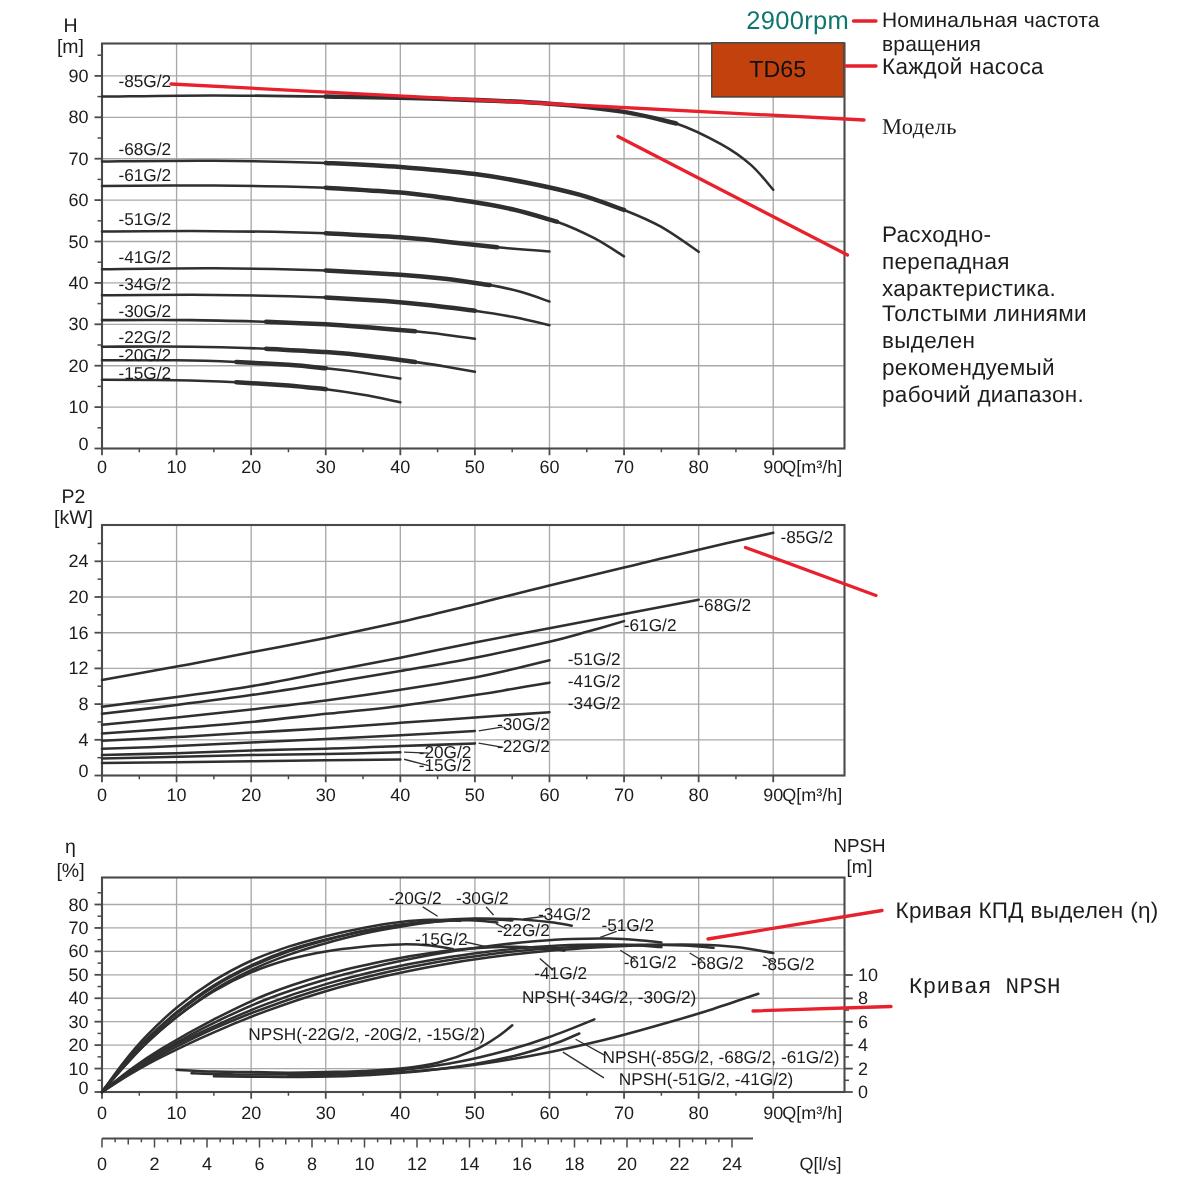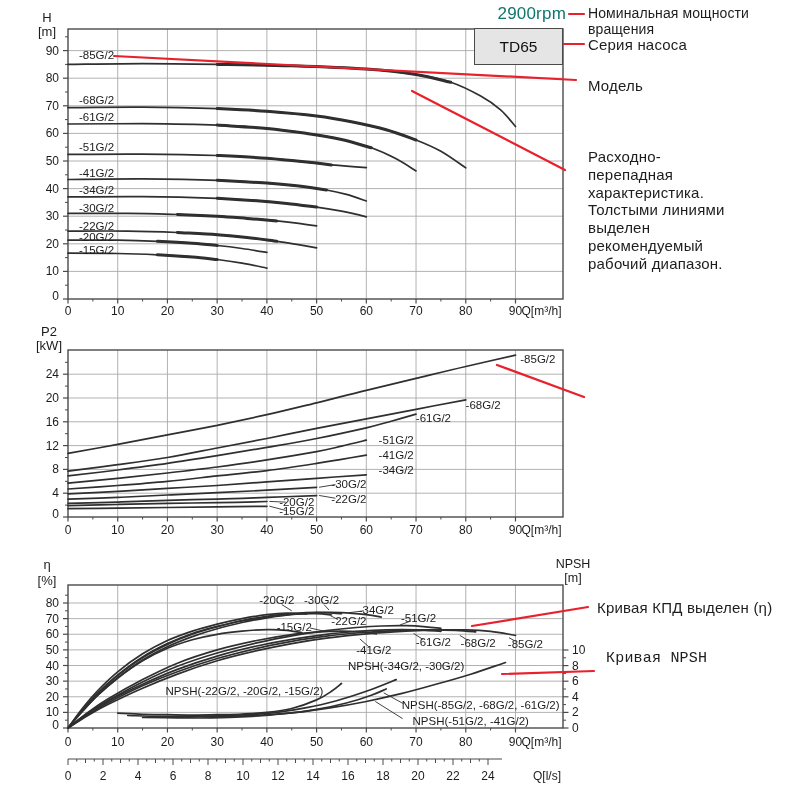--- a/index.html
+++ b/index.html
@@ -2,21 +2,21 @@
 <html><head>
 <meta charset="utf-8">
 <style>
   html,body{margin:0;padding:0;background:#fff;}
   body{width:800px;height:800px;font-family:"Liberation Sans",sans-serif;}
   .stage{position:relative;width:800px;height:800px;background:#fff;overflow:hidden;}
   svg{position:absolute;left:0;top:0;}
   .note{position:absolute;color:#1d1d1d;font-size:15px;line-height:17.8px;white-space:pre-line;letter-spacing:.2px;}
   .note-sm{position:absolute;color:#1d1d1d;font-size:14px;line-height:15.5px;white-space:pre-line;letter-spacing:.1px;}
   .rpm{position:absolute;left:494px;top:4px;width:72px;font-size:17px;color:#0f766e;text-align:right;letter-spacing:.2px;}
-  .tdbox{position:absolute;left:474px;top:28px;width:89px;height:37px;border:1.5px solid #4a4a4a;background:#e5e5e5;
+  .tdbox{position:absolute;left:474px;top:28px;width:89px;height:37px;border:1.5px solid #4a4a4a;background:#c2410c;
          display:flex;align-items:center;justify-content:center;font-size:15.5px;color:#111;box-sizing:border-box;}
 </style>
 </head>
 <body>
 
 <div class="stage">
   <svg id="cv" width="800" height="800" viewBox="0 0 800 800">
       <g>
         <line x1="117.72" y1="29" x2="117.72" y2="299" stroke="#a9a9a9" stroke-width="0.9"></line>
         <line x1="167.44" y1="29" x2="167.44" y2="299" stroke="#a9a9a9" stroke-width="0.9"></line>
@@ -432,29 +432,29 @@
         <line x1="412" y1="91" x2="565" y2="170" stroke="#e8212c" stroke-width="2.2" stroke-linecap="round"></line>
         <line x1="497" y1="365" x2="584" y2="397" stroke="#e8212c" stroke-width="2.2" stroke-linecap="round"></line>
         <line x1="588" y1="607" x2="472" y2="626" stroke="#e8212c" stroke-width="2.2" stroke-linecap="round"></line>
         <line x1="594" y1="671" x2="502" y2="674" stroke="#e8212c" stroke-width="2.2" stroke-linecap="round"></line>
         <line x1="569" y1="14" x2="584" y2="14" stroke="#e8212c" stroke-width="2.2" stroke-linecap="round"></line>
         <line x1="547" y1="44" x2="584" y2="44" stroke="#e8212c" stroke-width="2.2" stroke-linecap="round"></line>
       </g>
     </svg>
 
   <div class="rpm">2900rpm</div>
-  <div class="note-sm" style="left:588px;top:6px;">Номинальная мощности
+  <div class="note-sm" style="left:588px;top:6px;">Номинальная частота
 вращения</div>
 
   <div class="tdbox">
     <span>TD65</span>
   </div>
-  <div class="note" style="left:588px;top:36px;">Серия насоса</div>
-
-  <div class="note" style="left:588px;top:77px;">Модель</div>
+  <div class="note" style="left:588px;top:36px;">Каждой насоса</div>
+
+  <div class="note" style="left:588px;top:77px;font-family:Liberation Serif, serif;">Модель</div>
 
   <div class="note" style="left:588px;top:148px;">Расходно-
 перепадная
 характеристика.
 Толстыми линиями
 выделен
 рекомендуемый
 рабочий диапазон.</div>
 
 

